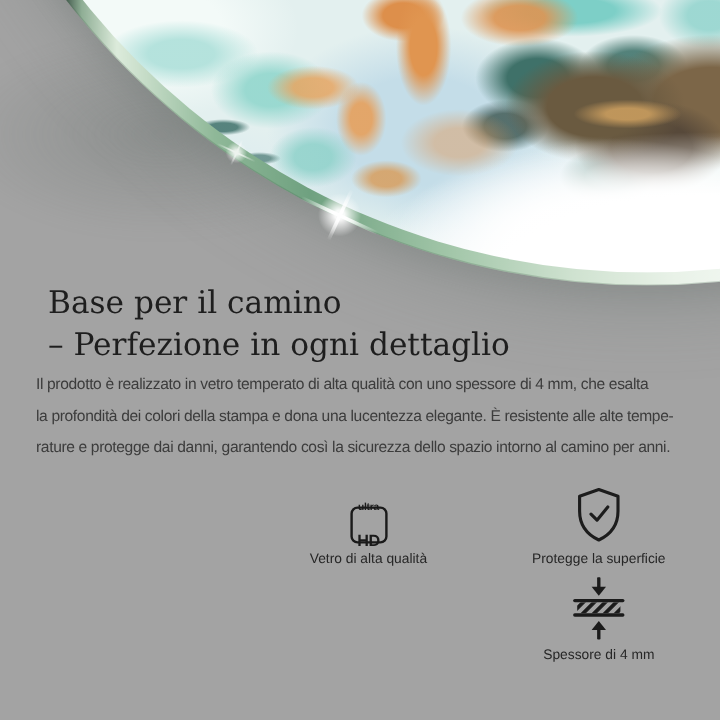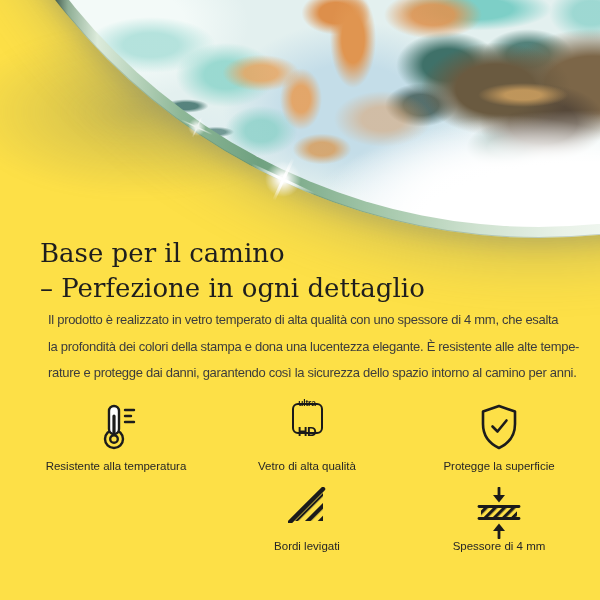--- a/index.html
+++ b/index.html
@@ -1,18 +1,18 @@
 <!DOCTYPE html>
 <html><head>
 <meta charset="utf-8">
 <style>
   * { margin:0; padding:0; box-sizing:border-box; }
   html,body { width:600px; height:600px; overflow:hidden; background:#ffffff;
               font-family:"Liberation Sans", sans-serif; }
-  .page { position:relative; width:600px; height:600px; background:#fde047; overflow:hidden; }
+  .page { position:relative; width:600px; height:600px; background:#a3a3a3; overflow:hidden; }
 
   
   .hero { position:absolute; inset:0; overflow:hidden; z-index:0; }
   .pre-shadow { position:absolute; left:-50px; top:8px; width:440px; height:260px;
     background:radial-gradient(55% 45% at 42% 40%, rgba(95,104,100,0.30), rgba(95,104,100,0) 72%);
     filter:blur(6px); }
   .glass-outer { position:absolute; left:-72px; top:-984px; width:1222px; height:1222px;
     border-radius:50%;
     background:linear-gradient(90deg,
       #3e5548 0%, #3e5548 10.2%, #8fae95 11.4%, #dcebdb 13.8%, #8fb898 20.5%,
@@ -66,30 +66,30 @@
   .sparkle::after { content:""; position:absolute; top:12px; bottom:12px; left:50%; width:3px; margin-left:-1.5px;
     background:linear-gradient(180deg, rgba(255,255,255,0), #fff 42%, #fff 58%, rgba(255,255,255,0)); }
   .s1 { left:283px; top:179px; }
   .s2 { left:197px; top:127px; transform:translate(-50%,-50%) rotate(25deg) scale(0.5); opacity:0.85; }
 
   
   .title { position:absolute; left:40px; top:236px; z-index:2;
     font-family:"DejaVu Serif","Liberation Serif",serif;
     font-size:26px; line-height:35px; font-weight:400; color:#1e1e1e;
     white-space:pre-line; letter-spacing:0; }
-  .desc { position:absolute; left:48px; top:307px; width:540px; z-index:2;
+  .desc { position:absolute; left:30px; top:307px; width:540px; z-index:2;
     font-size:13px; line-height:26.5px; color:#3c3c3c; letter-spacing:-0.3px;
     white-space:pre-line; }
 
   
   .feat { position:absolute; width:220px; transform:translateX(-50%);
     text-align:center; z-index:2; }
   .f1 { left:116px; top:403px; } .f2 { left:307px; top:403px; } .f3 { left:499px; top:403px; }
   .f4 { left:116px; top:487px; } .f5 { left:307px; top:487px; } .f6 { left:499px; top:487px; }
-  .icon-box { height:50px; display:flex; justify-content:center; }
+  .icon-box { height:50px; display:flex; align-items:flex-end; justify-content:center; }
   .f4 .icon-box, .f5 .icon-box, .f6 .icon-box { height:46px; }
   .feat-label { margin-top:7px; font-size:11.5px; color:#262626; }
   svg.ic { display:block; }
   .uhd { width:31px; height:31px; border:2.6px solid #1a1a1a; border-radius:6px;
     display:flex; flex-direction:column; align-items:center; justify-content:center;
     font-weight:700; line-height:1; color:#1a1a1a; }
   .uhd-l1 { font-size:8.5px; letter-spacing:-0.2px; }
   .uhd-l2 { font-size:13.5px; letter-spacing:-0.5px; margin-top:17px; }
 </style>
 </head>
@@ -106,36 +106,20 @@
     <div class="sparkle s2"></div>
   </div>
 
   <h1 class="title">Base per il camino
 – Perfezione in ogni dettaglio</h1>
 
   <p class="desc">Il prodotto è realizzato in vetro temperato di alta qualità con uno spessore di 4 mm, che esalta
 la profondità dei colori della stampa e dona una lucentezza elegante. È resistente alle alte tempe-
 rature e protegge dai danni, garantendo così la sicurezza dello spazio intorno al camino per anni.</p>
 
-  <div class="feat f1">
-    <div class="icon-box">
-      <svg class="ic" width="46" height="48" viewBox="0 0 46 48">
-        <g fill="none" stroke="#1c1c1c" stroke-width="2.4" stroke-linecap="round">
-          <circle cx="21" cy="36" r="9"></circle>
-          <rect x="16" y="3" width="10" height="28" rx="5" fill="#ffffff"></rect>
-          <line x1="21" y1="13" x2="21" y2="29" stroke-width="3.2"></line>
-          <circle cx="21" cy="36" r="3.8"></circle>
-          <line x1="32" y1="7" x2="41" y2="7"></line>
-          <line x1="32" y1="13" x2="38" y2="13"></line>
-          <line x1="32" y1="19" x2="41" y2="19"></line>
-        </g>
-      </svg>
-    </div>
-    <div class="feat-label">Resistente alla temperatura</div>
-  </div>
 
   <div class="feat f2">
     <div class="icon-box">
       <div class="uhd">
         <span class="uhd-l1">ultra</span>
         <span class="uhd-l2">HD</span>
       </div>
     </div>
     <div class="feat-label">Vetro di alta qualità</div>
   </div>
@@ -146,34 +130,20 @@
         <g fill="none" stroke="#1c1c1c" stroke-width="2.6" stroke-linecap="round" stroke-linejoin="round">
           <path d="M22 3 L38 8.5 V21 C38 32.5 31.5 40.5 22 45 C12.5 40.5 6 32.5 6 21 V8.5 Z"></path>
           <path d="M15.5 23.5 L20.5 28.5 L29.5 17.5"></path>
         </g>
       </svg>
     </div>
     <div class="feat-label">Protegge la superficie</div>
   </div>
 
 
-  <div class="feat f5">
-    <div class="icon-box">
-      <svg class="ic" width="38" height="36" viewBox="0 0 38 36">
-        <defs>
-          <pattern id="hatchA" patternUnits="userSpaceOnUse" width="9" height="9" patternTransform="rotate(45)">
-            <rect width="4.2" height="9" fill="#1b1b1b"></rect>
-          </pattern>
-        </defs>
-        <path d="M2 35 L35 2" stroke="#1b1b1b" stroke-width="4.5" stroke-linecap="round" fill="none"></path>
-        <path d="M7 34 L35 6 L35 34 Z" fill="url(#hatchA)"></path>
-      </svg>
-    </div>
-    <div class="feat-label">Bordi levigati</div>
-  </div>
 
   <div class="feat f6">
     <div class="icon-box">
       <svg class="ic" width="44" height="52" viewBox="0 0 44 52">
         <defs>
           <pattern id="hatchB" patternUnits="userSpaceOnUse" width="6.5" height="6.5" patternTransform="rotate(45)">
             <rect width="3.2" height="6.5" fill="#1b1b1b"></rect>
           </pattern>
         </defs>
         <g stroke="#1b1b1b" stroke-width="2.8" stroke-linecap="round">

